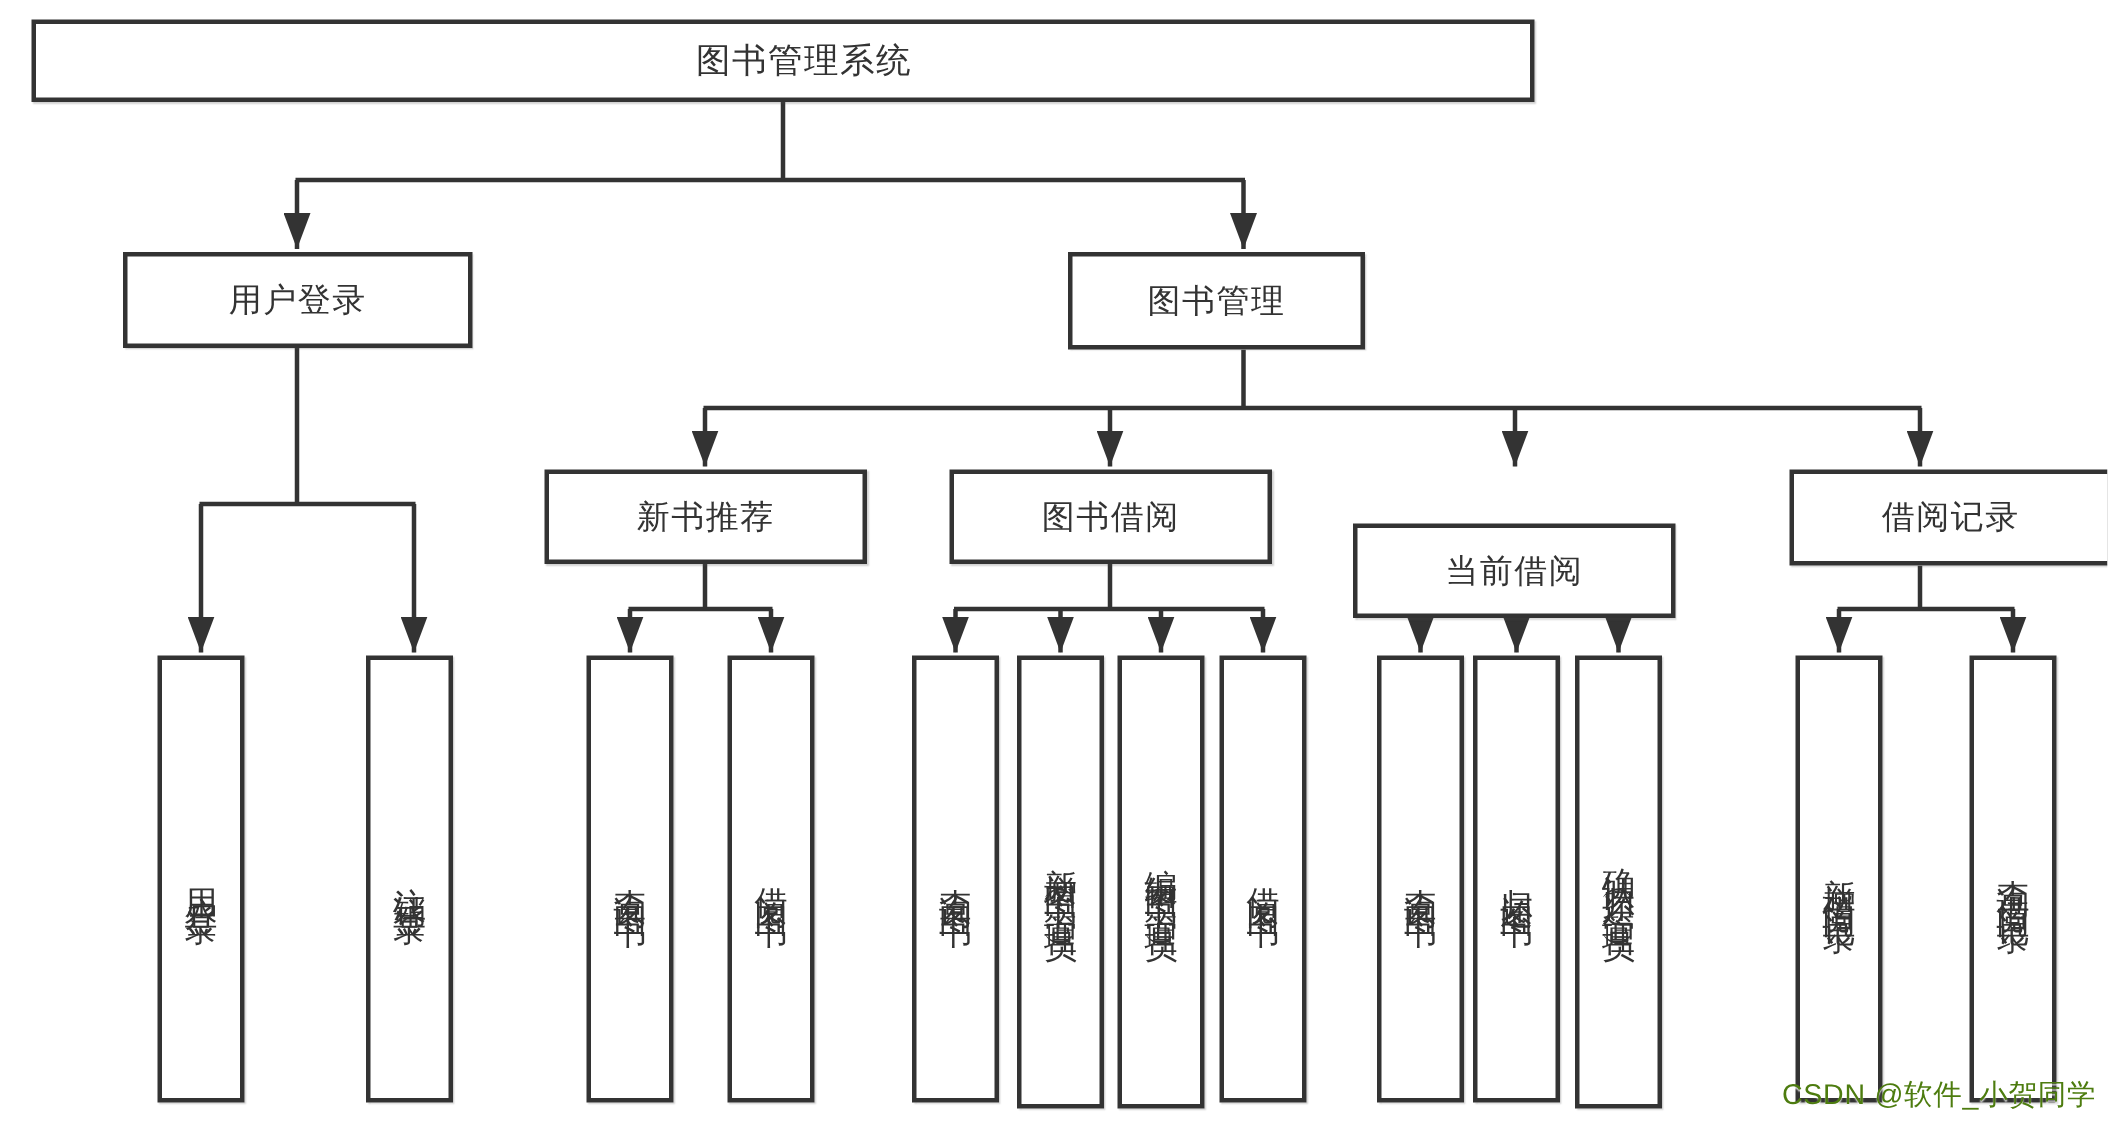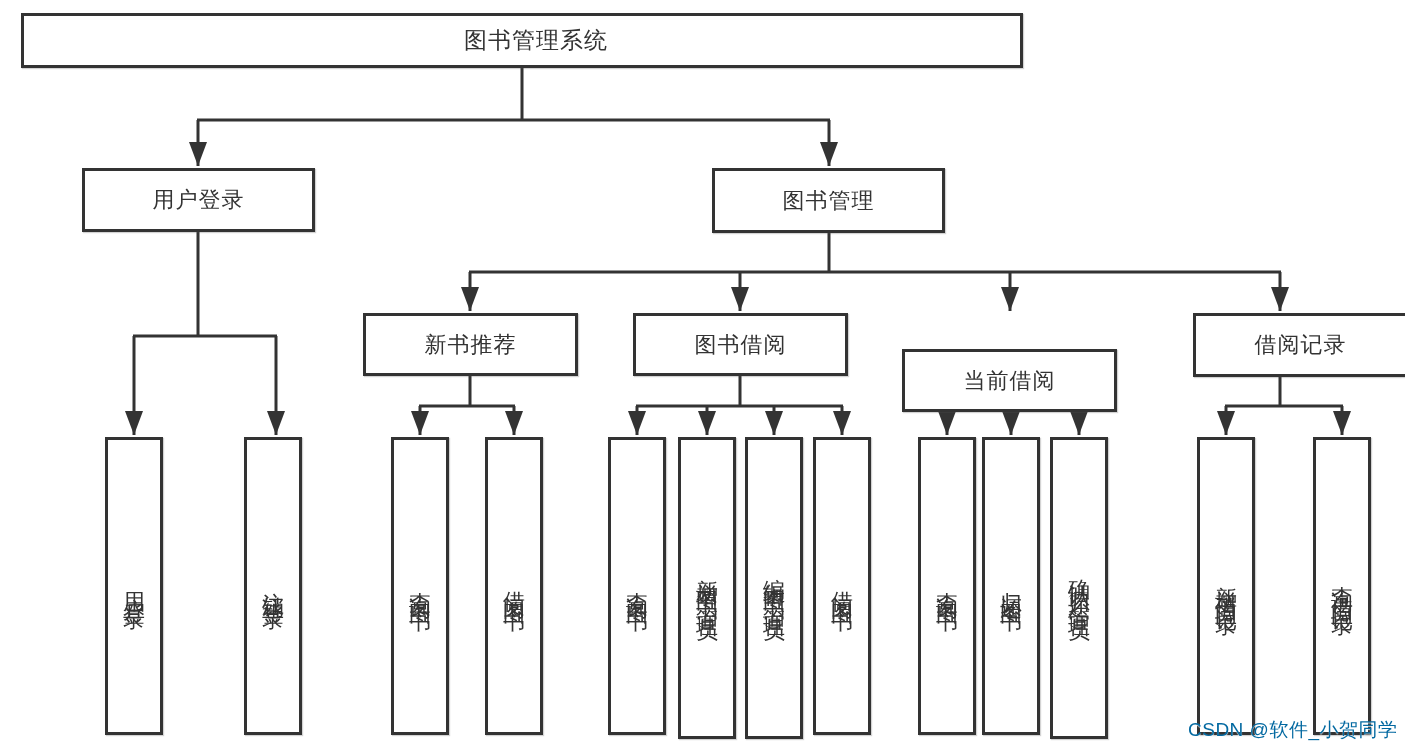--- a/index.html
+++ b/index.html
@@ -10,21 +10,21 @@
   .connectors{position:absolute;left:0;top:0;z-index:1;}
   .node{
     position:absolute;box-sizing:border-box;background:#ffffff;
     border:3px solid #333333;display:flex;align-items:center;justify-content:center;
     z-index:2;box-shadow:1px 1px 1px rgba(80,80,80,0.25);
   }
   .node .lbl{white-space:nowrap;}
   .h-node{font-size:22px;letter-spacing:1px;}
   .root{left:21px;top:13px;width:1002px;height:55px;font-size:23px;padding-left:28px;}
   .n-userlogin{left:82px;top:168px;width:233px;height:64px;}
-  .n-bookmgmt{left:712px;top:168px;width:233px;height:65px;}
+  .n-bookmgmt{left:712px;top:168px;width:198px;height:65px;}
   .n-newbook{left:363px;top:313px;width:215px;height:63px;}
   .n-bookborrow{left:633px;top:313px;width:215px;height:63px;}
   .n-currentborrow{left:902px;top:313px;width:215px;height:63px;margin-top:36px;}
   .n-borrowrecords{left:1173px;top:313px;width:215px;height:64px;margin-left:20px;}
   .leaf{
     writing-mode:vertical-rl;text-orientation:mixed;
     font-size:22px;letter-spacing:6px;line-height:1;
     top:437px;width:58px;height:298px;
   }
   .leaf.tall{height:302px;}
@@ -36,21 +36,21 @@
   .lf-5{left:678px;}
   .lf-6{left:745px;}
   .lf-7{left:813px;}
   .lf-8{left:918px;}
   .lf-9{left:982px;}
   .lf-10{left:1050px;}
   .lf-11{left:1197px;}
   .lf-12{left:1313px;}
   .watermark{
     position:absolute;left:1188px;top:717px;z-index:3;
-    font-size:19px;color:#0369a1;letter-spacing:0.5px;white-space:nowrap;
+    font-size:19px;color:#4d7c0f;letter-spacing:0.5px;white-space:nowrap;
     text-shadow:0 1px 1px rgba(255,255,255,0.8);
   }
 </style>
 </head>
 <body>
 
 <div class="stage">
 
   <svg class="connectors" width="1405" height="747" viewBox="0 0 1405 747">
     <defs>

